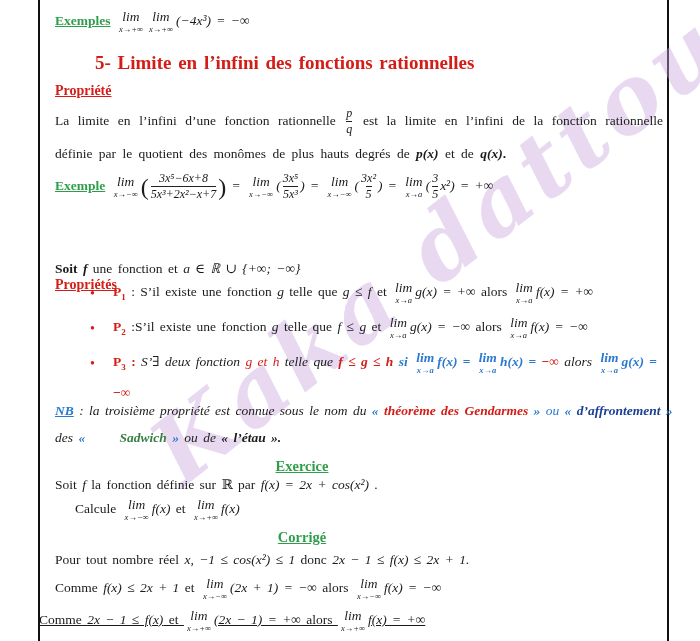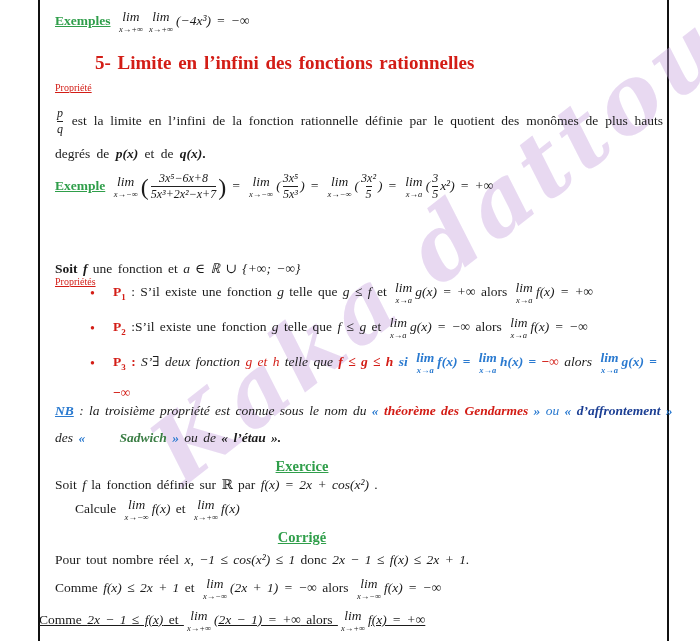--- a/index.html
+++ b/index.html
@@ -29,21 +29,21 @@
   .g{color:var(--green);}
   .g2{color:#3a7d44;margin-left:29px;}
   .r{color:var(--red);}
   .bl{color:var(--blue);}
   .nv{color:var(--navy);}
   .bp{font-size:24px;vertical-align:middle;line-height:0;font-style:normal;}
   .sm{font-size:11px;}
   sub{font-size:9px;line-height:0;}
 
   .heading{font-size:19px;font-weight:bold;color:var(--red);font-family:Liberation Serif, serif;}
-  .subhead{font-size:10px;font-weight:normal;color:var(--red);text-decoration:underline;}
+  .subhead{font-size:14px;font-weight:bold;color:var(--red);text-decoration:underline;}
   .ghead{font-size:14.5px;font-weight:bold;color:var(--green);text-decoration:underline;}
 
   .lim{display:inline-flex;flex-direction:column;align-items:center;vertical-align:middle;line-height:1;margin:0 3px;}
   .lim .lt{font-style:italic;}
   .lim .ls{font-size:8.5px;margin-top:1px;font-style:italic;}
 
   .frac{display:inline-flex;flex-direction:column;align-items:center;vertical-align:middle;line-height:1.15;font-style:italic;margin:0 2px;font-size:12px;}
   .frac .fd{border-top:1px solid #222;padding-top:1px;}
 
   .bullet{position:absolute;color:var(--red);font-size:14px;z-index:2;}
@@ -71,21 +71,21 @@
         <span class="ls">x→+∞</span>
       </span><span class="lim m">
         <span class="lt">lim</span>
         <span class="ls">x→+∞</span>
       </span><span class="m">(−4x³) = −∞</span></div>
 
   <div class="line heading" style="left:95px;top:51px;">5-  Limite en l’infini des fonctions rationnelles</div>
 
   <div class="line subhead" style="left:55px;top:82px;">Propriété</div>
 
-  <div class="line para" style="left:55px;top:104px;width:608px;"><span class="frac ">
+  <div class="line para" style="left:55px;top:104px;width:608px;"><span>La limite en l’infini d’une fonction rationnelle </span><span class="frac ">
         <span class="fn">p</span>
         <span class="fd">q</span>
       </span><span> est la limite en l’infini de la fonction rationnelle définie par le quotient des monômes de plus hauts degrés de </span><span class="m b">p(x)</span><span> et de </span><span class="m b">q(x)</span><span class="b">.</span></div>
 
   <div class="line" style="left:55px;top:172px;"><span class="g b u">Exemple</span><span> </span><span class="lim m">
         <span class="lt">lim</span>
         <span class="ls">x→−∞</span>
       </span><span class="bp">(</span><span class="frac sm">
         <span class="fn">3x⁵−6x+8</span>
         <span class="fd">5x³+2x²−x+7</span>

